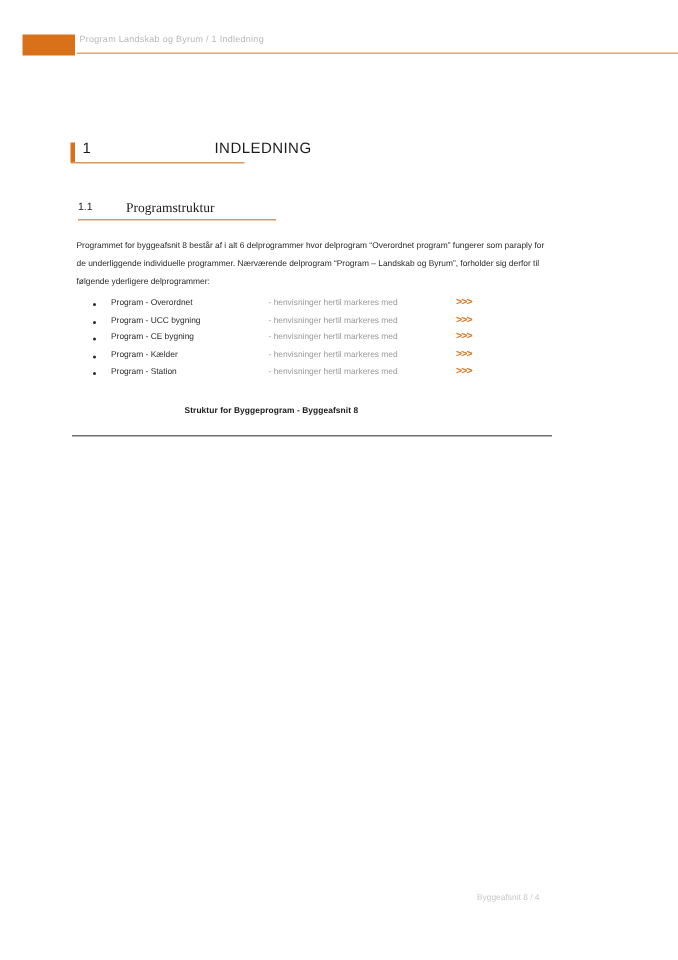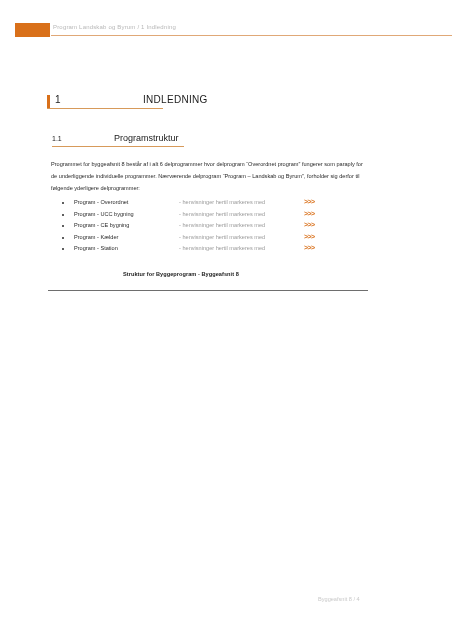--- a/index.html
+++ b/index.html
@@ -12,21 +12,21 @@
   .hdr-text{position:absolute;left:53px;top:24px;font-size:6px;color:#b8b8b8;letter-spacing:.18px;white-space:nowrap;}
   .hdr-rule{position:absolute;left:51px;top:35px;width:401px;height:1px;background:#e0a877;}
 
   
   .h1-bar{position:absolute;left:47px;top:95px;width:3px;height:13px;background:#d9701a;}
   .h1-num{position:absolute;left:55px;top:94px;font-size:10px;color:#1b1b1b;}
   .h1-txt{position:absolute;left:102px;top:94px;font-size:10px;color:#1b1b1b;letter-spacing:.3px;margin-left:41px;}
   .h1-rule{position:absolute;left:47px;top:108px;width:116px;height:1px;background:#d79a5a;}
 
   .h2-num{position:absolute;left:52px;top:135px;font-size:7px;color:#1b1b1b;}
-  .h2-txt{position:absolute;left:114px;top:133px;font-size:9px;color:#1b1b1b;}
+  .h2-txt{position:absolute;left:84px;top:133px;font-size:9px;color:#1b1b1b;font-family:Liberation Serif, serif;}
   .h2-rule{position:absolute;left:52px;top:146px;width:132px;height:1px;background:#d79a5a;}
 
   
   .para{position:absolute;left:51px;top:158px;width:318px;font-size:5.6px;line-height:12px;color:#2a2a2a;}
 
   
   .blist{position:absolute;left:62px;top:199px;font-size:5.6px;color:#2a2a2a;white-space:nowrap;}
   .brow{position:relative;height:11.6px;}
   .bdot{position:absolute;left:0;top:3px;width:2px;height:2px;background:#2a2a2a;border-radius:50%;}
   .bname{position:absolute;left:12px;top:0;white-space:nowrap;}

